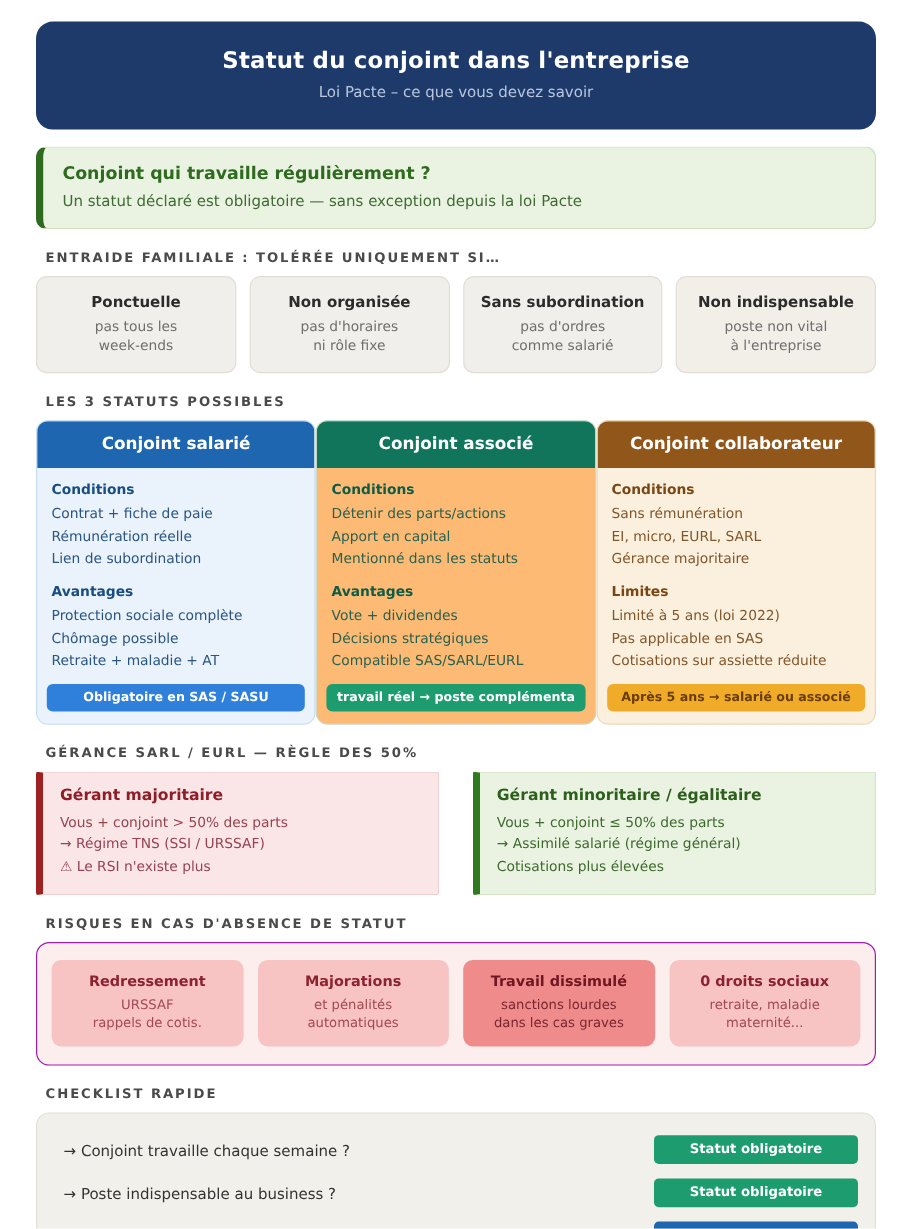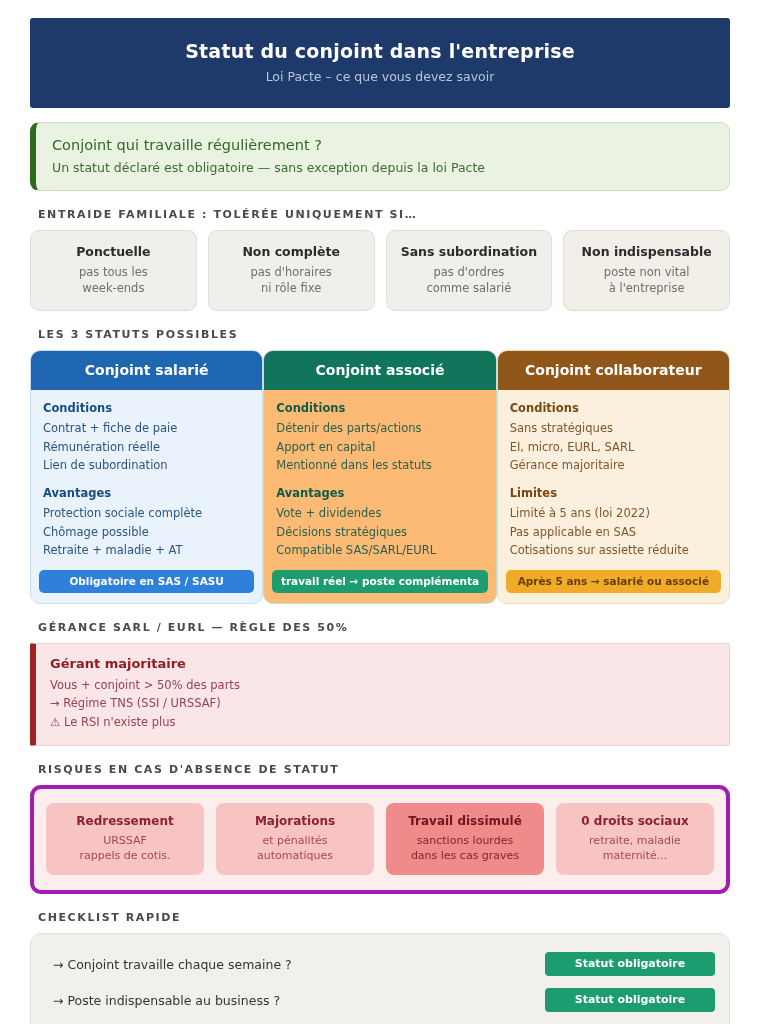--- a/index.html
+++ b/index.html
@@ -14,21 +14,21 @@
     height: 1024px;
     background: #ffffff;
     padding: 18px 30px 0 30px;
     position: relative;
     overflow: hidden;
   }
 
   
   .header {
     background: #1d3a6b;
-    border-radius: 3px;
+    border-radius: 14px;
     padding: 22px 20px 24px 20px;
     text-align: center;
   }
   .header-title {
     color: #ffffff;
     font-size: 19px;
     font-weight: bold;
     letter-spacing: .2px;
   }
   .header-sub {
@@ -42,21 +42,21 @@
     margin-top: 14px;
     background: #eaf3e2;
     border: 1px solid #cfe0bf;
     border-left: 6px solid #2f6b1f;
     border-radius: 9px;
     padding: 14px 18px 15px 16px;
   }
   .callout-title {
     color: #2f6b1f;
     font-size: 14.5px;
-    font-weight: normal;
+    font-weight: bold;
   }
   .callout-sub {
     color: #3f6b33;
     font-size: 12.5px;
     margin-top: 7px;
   }
 
   
   .section-label {
     font-size: 11px;
@@ -165,21 +165,21 @@
   .gerance-title { font-size: 13px; font-weight: bold; margin-bottom: 5px; }
   .red .gerance-title { color: #8e1d28; }
   .grn .gerance-title { color: #2d5f1c; }
   .gerance-line { font-size: 11.5px; line-height: 1.62; }
   .red .gerance-line { color: #974350; }
   .grn .gerance-line { color: #3d6a2c; }
 
   
   .risques-wrap {
     background: #fdeeee;
-    border: 4px solid #a21caf;
+    border: 1px solid #a21caf;
     border-radius: 11px;
     padding: 14px 12px 15px 12px;
   }
   .risques-row { display: flex; gap: 12px; }
   .risque-card {
     flex: 1;
     background: #f7c3c3;
     border-radius: 8px;
     padding: 11px 6px 12px 6px;
     text-align: center;
@@ -235,21 +235,21 @@
   <div class="section-label">ENTRAIDE FAMILIALE : tolérée uniquement si…</div>
   <div class="entraide-row">
     <div class="entraide-card">
       <div class="entraide-title">Ponctuelle</div>
       <div class="entraide-desc">
         <div>pas tous les</div>
         <div>week-ends</div>
       </div>
     </div>
     <div class="entraide-card">
-      <div class="entraide-title">Non complète</div>
+      <div class="entraide-title">Non organisée</div>
       <div class="entraide-desc">
         <div>pas d'horaires</div>
         <div>ni rôle fixe</div>
       </div>
     </div>
     <div class="entraide-card">
       <div class="entraide-title">Sans subordination</div>
       <div class="entraide-desc">
         <div>pas d'ordres</div>
         <div>comme salarié</div>
@@ -294,40 +294,46 @@
         <div class="statut-item">Décisions stratégiques</div>
         <div class="statut-item">Compatible SAS/SARL/EURL</div>
       </div>
       <div class="statut-badge badge-green">travail réel → poste complémenta</div>
     </div>
 
     <div class="statut-card brown">
       <div class="statut-head">Conjoint collaborateur</div>
       <div class="statut-body">
         <div class="statut-sub">Conditions</div>
-        <div class="statut-item">Sans stratégiques</div>
+        <div class="statut-item">Sans rémunération</div>
         <div class="statut-item">EI, micro, EURL, SARL</div>
         <div class="statut-item">Gérance majoritaire</div>
         <div class="statut-sub spaced">Limites</div>
         <div class="statut-item">Limité à 5 ans (loi 2022)</div>
         <div class="statut-item">Pas applicable en SAS</div>
         <div class="statut-item">Cotisations sur assiette réduite</div>
       </div>
       <div class="statut-badge badge-amber">Après 5 ans → salarié ou associé</div>
     </div>
 
   </div>
 
   <div class="section-label">GÉRANCE SARL / EURL — RÈGLE DES 50%</div>
   <div class="gerance-row">
     <div class="gerance-card red">
       <div class="gerance-title">Gérant majoritaire</div>
       <div class="gerance-line">Vous + conjoint &gt; 50% des parts</div>
       <div class="gerance-line">→ Régime TNS (SSI / URSSAF)</div>
       <div class="gerance-line">⚠ Le RSI n'existe plus</div>
+    </div>
+    <div class="gerance-card grn">
+      <div class="gerance-title">Gérant minoritaire / égalitaire</div>
+      <div class="gerance-line">Vous + conjoint ≤ 50% des parts</div>
+      <div class="gerance-line">→ Assimilé salarié (régime général)</div>
+      <div class="gerance-line">Cotisations plus élevées</div>
     </div>
   </div>
 
   <div class="section-label">RISQUES EN CAS D'ABSENCE DE STATUT</div>
   <div class="risques-wrap">
     <div class="risques-row">
       <div class="risque-card">
         <div class="risque-title">Redressement</div>
         <div class="risque-desc">
           <div>URSSAF</div>

